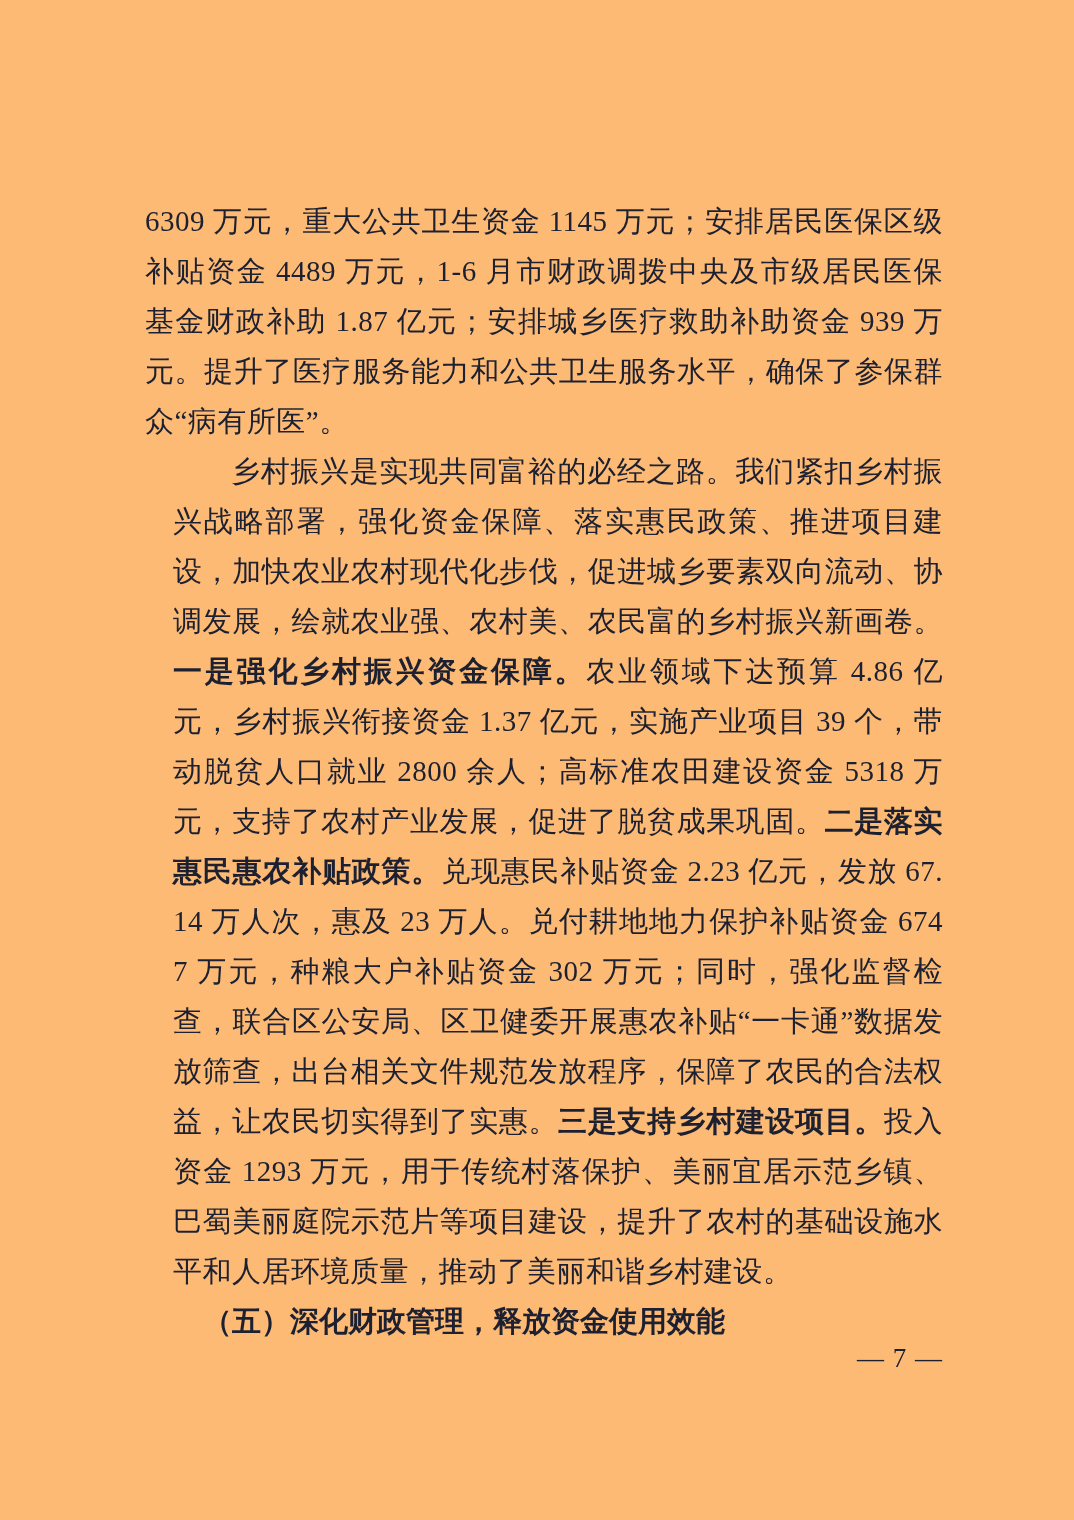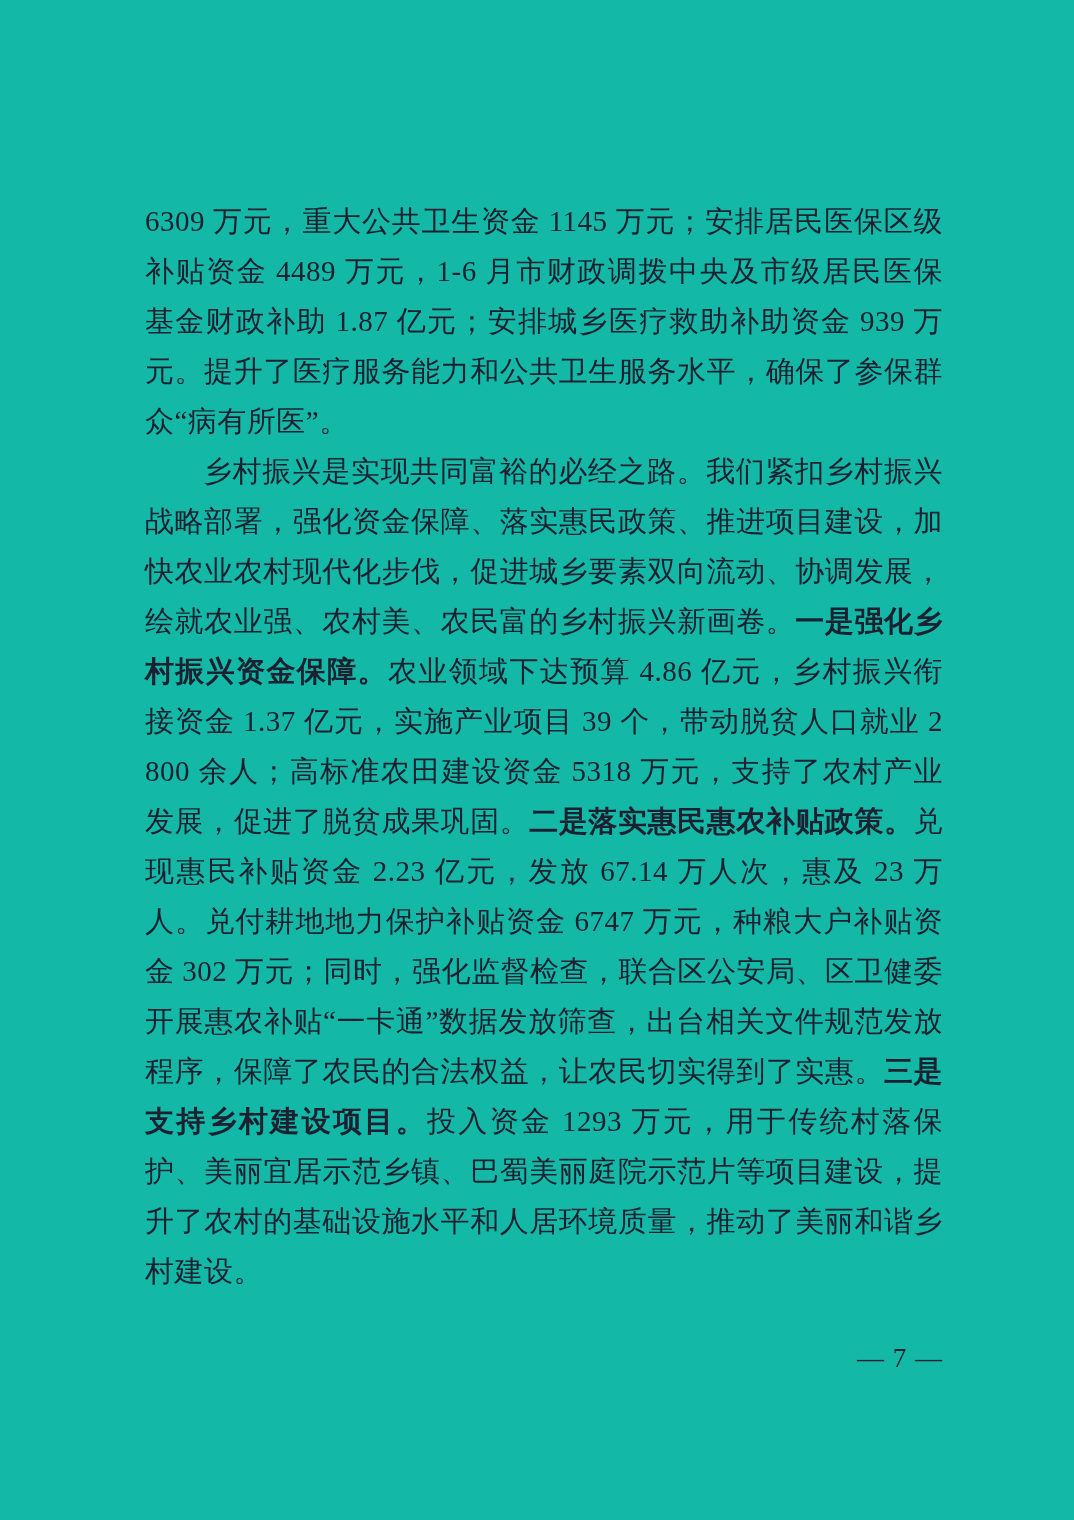--- a/index.html
+++ b/index.html
@@ -11,41 +11,41 @@
   body {
     width: 1074px;
     height: 1520px;
     position: relative;
     font-family: "Liberation Serif", "DejaVu Serif", serif;
   }
 
   .page {
     position: absolute;
     inset: 0;
-    background: #14b8a6;
+    background: #fdba74;
     overflow: hidden;
   }
 
   .content {
     position: absolute;
     top: 196px;
     left: 145px;
     width: 798px;
     color: #1c2030;
   }
 
   .para {
     font-size: 29px;
     line-height: 50px;
     text-align: justify;
     letter-spacing: 0.5px;
     word-break: break-all;
   }
 
-  .para.indent { text-indent: 2em; }
+  .para.indent { text-indent: 2em; margin-left: 28px; }
   .para.no-indent { text-indent: 0; }
 
   .heading {
     font-size: 29px;
     line-height: 50px;
     font-weight: 700;
     text-indent: 2em;
     color: #1c2030;
   }
 
@@ -68,19 +68,20 @@
 
 <div class="page">
 
   <div class="content">
 
     <p class="para no-indent">6309 万元，重大公共卫生资金 1145 万元；安排居民医保区级补贴资金 4489 万元，1-6 月市财政调拨中央及市级居民医保基金财政补助 1.87 亿元；安排城乡医疗救助补助资金 939 万元。提升了医疗服务能力和公共卫生服务水平，确保了参保群众“病有所医”。</p>
 
 
     <p class="para indent"><span>乡村振兴是实现共同富裕的必经之路。我们紧扣乡村振兴战略部署，强化资金保障、落实惠民政策、推进项目建设，加快农业农村现代化步伐，促进城乡要素双向流动、协调发展，绘就农业强、农村美、农民富的乡村振兴新画卷。</span><span class="bold">一是强化乡村振兴资金保障。</span><span>农业领域下达预算 4.86 亿元，乡村振兴衔接资金 1.37 亿元，实施产业项目 39 个，带动脱贫人口就业 2800 余人；高标准农田建设资金 5318 万元，支持了农村产业发展，促进了脱贫成果巩固。</span><span class="bold">二是落实惠民惠农补贴政策。</span><span>兑现惠民补贴资金 2.23 亿元，发放 67.14 万人次，惠及 23 万人。兑付耕地地力保护补贴资金 6747 万元，种粮大户补贴资金 302 万元；同时，强化监督检查，联合区公安局、区卫健委开展惠农补贴“一卡通”数据发放筛查，出台相关文件规范发放程序，保障了农民的合法权益，让农民切实得到了实惠。</span><span class="bold">三是支持乡村建设项目。</span><span>投入资金 1293 万元，用于传统村落保护、美丽宜居示范乡镇、巴蜀美丽庭院示范片等项目建设，提升了农村的基础设施水平和人居环境质量，推动了美丽和谐乡村建设。</span></p>
 
+    <p class="heading">（五）深化财政管理，释放资金使用效能</p>
 
 
   </div>
 
   <div class="footer">— 7 —</div>
 
 </div>
 
 </body></html>

